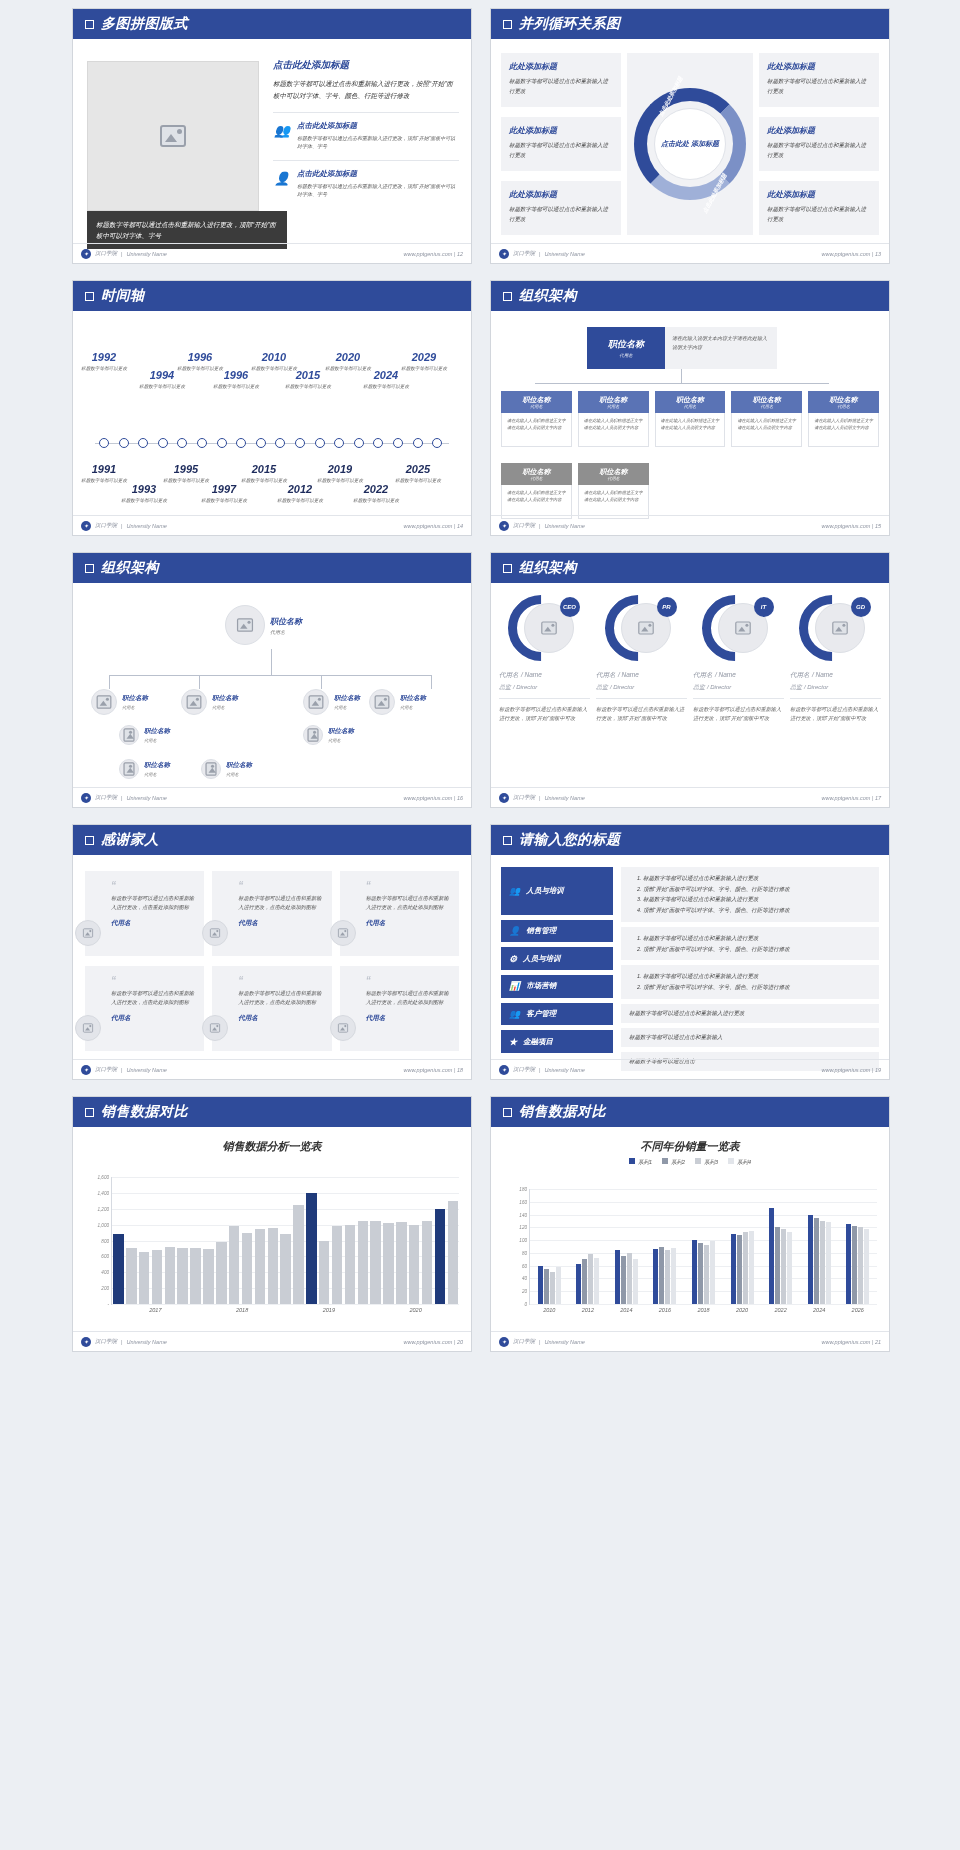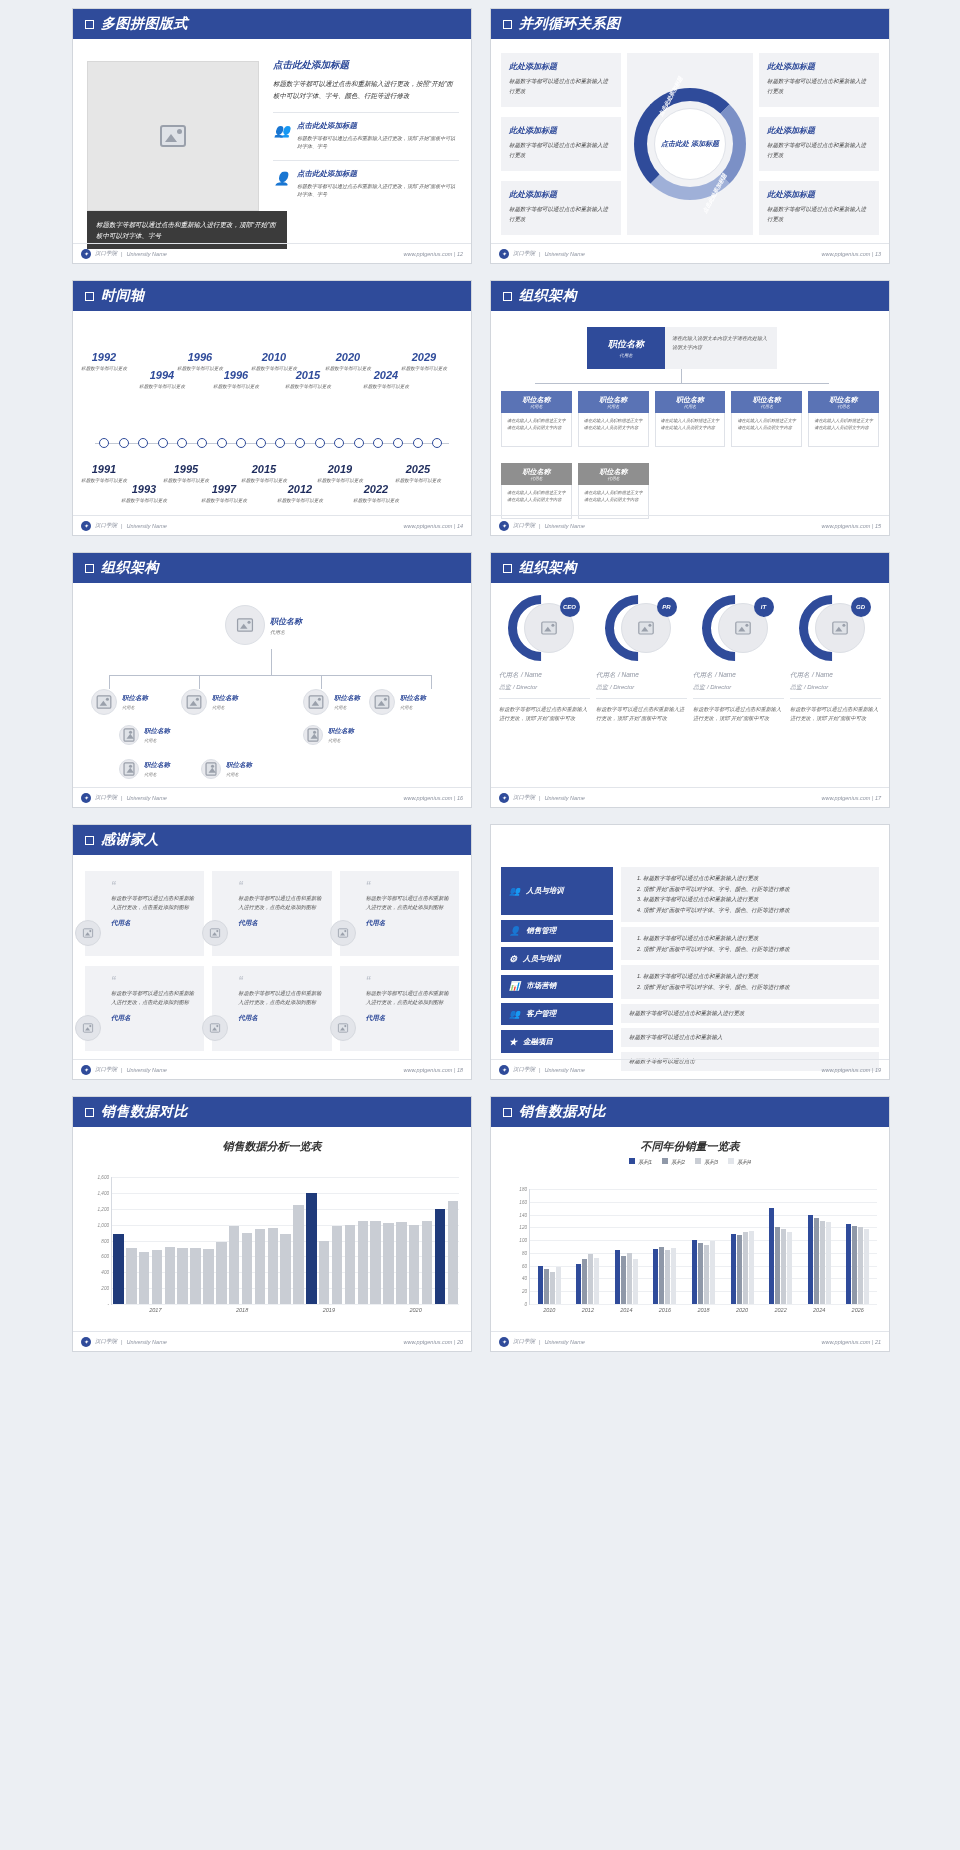--- a/index.html
+++ b/index.html
@@ -686,20 +686,24 @@
         </div>
       </div>
     </div>
     <div class="slide-foot">
       <span class="foot-left"><span class="logo-circle">✦</span><span>汉口学院</span> | <span>University Name</span></span>
       <span><span>www.pptgenius.com</span> | <span>18</span></span>
     </div>
   </div>
 
   <div class="slide">
+    <div class="slide-head">
+      <span class="head-sq"></span>
+      <span class="head-title">请输入您的标题</span>
+    </div>
     <div class="body">
       <div class="ls">
         <div class="ls-left">
           <div class="ls-btn tall">
               <span class="ico">👥</span>
               <span>人员与培训</span>
             </div>
           <div class="ls-btn">
               <span class="ico">👤</span>
               <span>销售管理</span>

